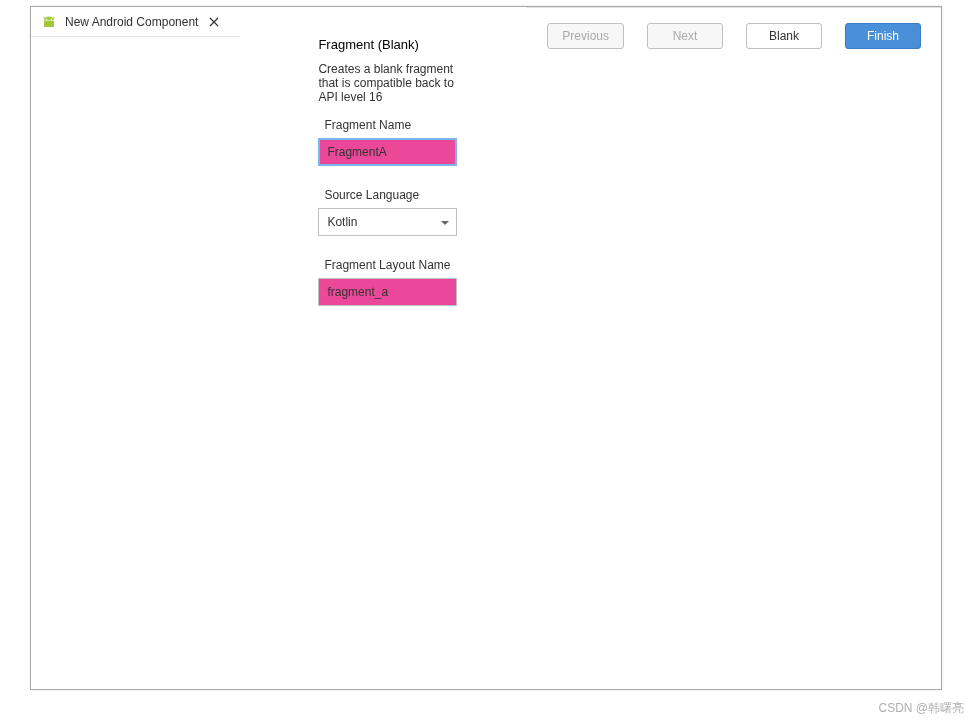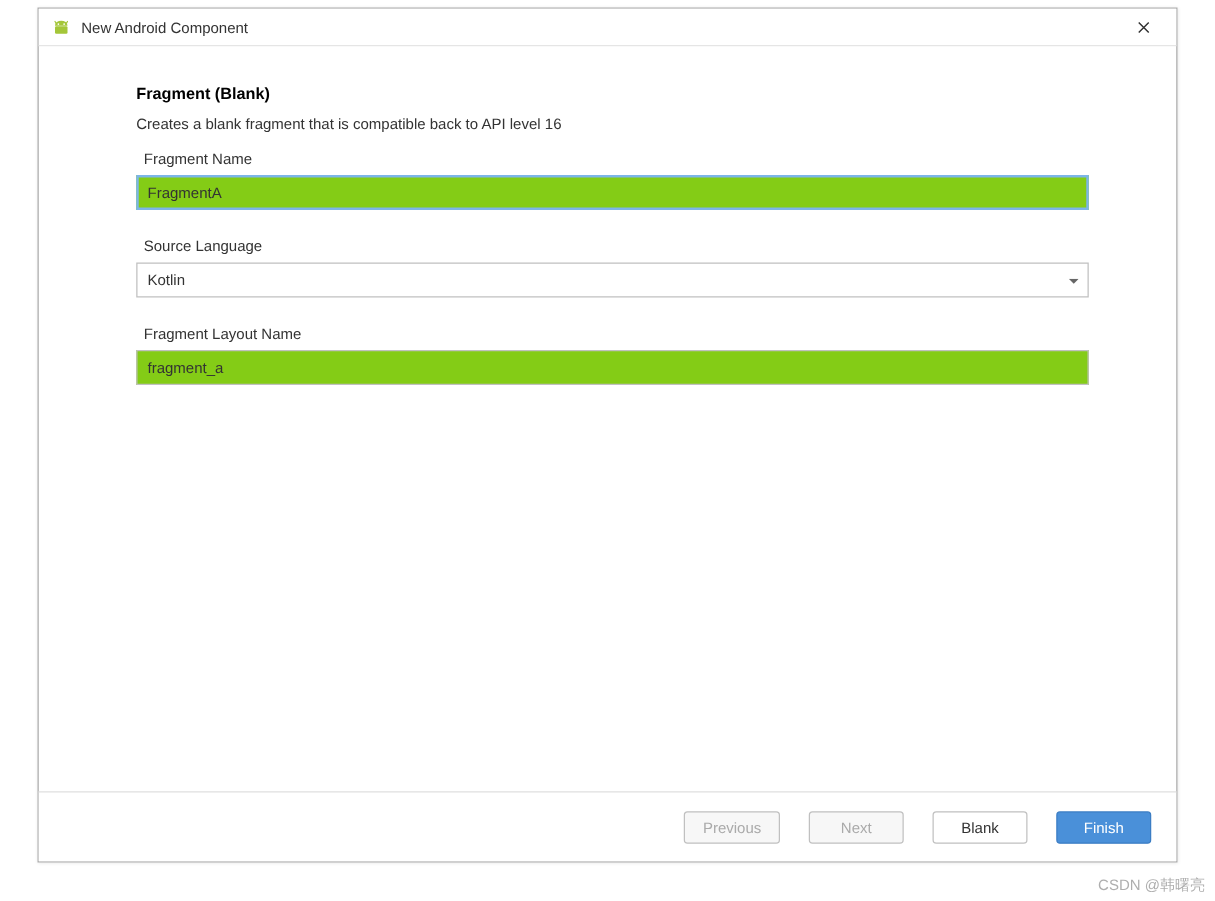--- a/index.html
+++ b/index.html
@@ -21,21 +21,21 @@
     }
     .dialog {
       position: absolute;
       left: 30px;
       top: 6px;
       width: 912px;
       height: 684px;
       border: 1px solid #aaaaaa;
       background: #ffffff;
       display: flex;
-      flex-direction: column;
+      flex-direction: row;
       box-shadow: 0 0 3px rgba(0,0,0,0.1);
     }
     .titlebar {
       height: 30px;
       display: flex;
       align-items: center;
       padding: 0 10px;
       border-bottom: 1px solid #e5e5e5;
       background: #ffffff;
     }
@@ -64,21 +64,21 @@
     }
     .content {
       flex: 1;
       padding: 30px 70px 20px 70px;
       overflow: auto;
     }
     .content-inner {
       padding-left: 8px;
     }
     .heading {
-      font-weight: bold;
+      font-weight: normal;
       font-size: 13px;
       color: #000;
       margin-bottom: 10px;
     }
     .description {
       font-size: 12px;
       color: #333;
       margin-bottom: 14px;
     }
     .field-group {
@@ -90,21 +90,21 @@
       margin-bottom: 6px;
       margin-left: 6px;
     }
     .text-input {
       width: 100%;
       height: 28px;
       padding: 4px 8px;
       font-size: 12px;
       font-family: inherit;
       border: 1px solid #c0c0c0;
-      background: #84cc16;
+      background: #ec4899;
       color: #333;
       outline: none;
     }
     .text-input.focused {
       border: 2px solid #7cb5e8;
       padding: 3px 7px;
     }
     .select-wrap {
       position: relative;
       width: 100%;

